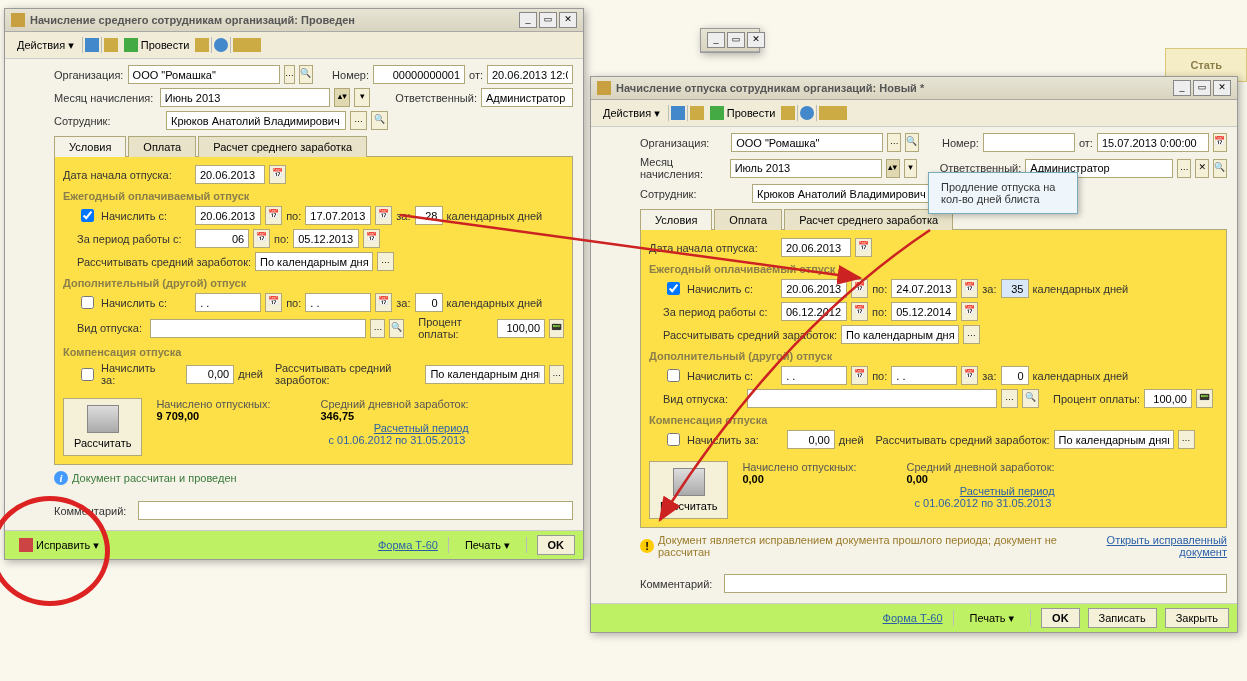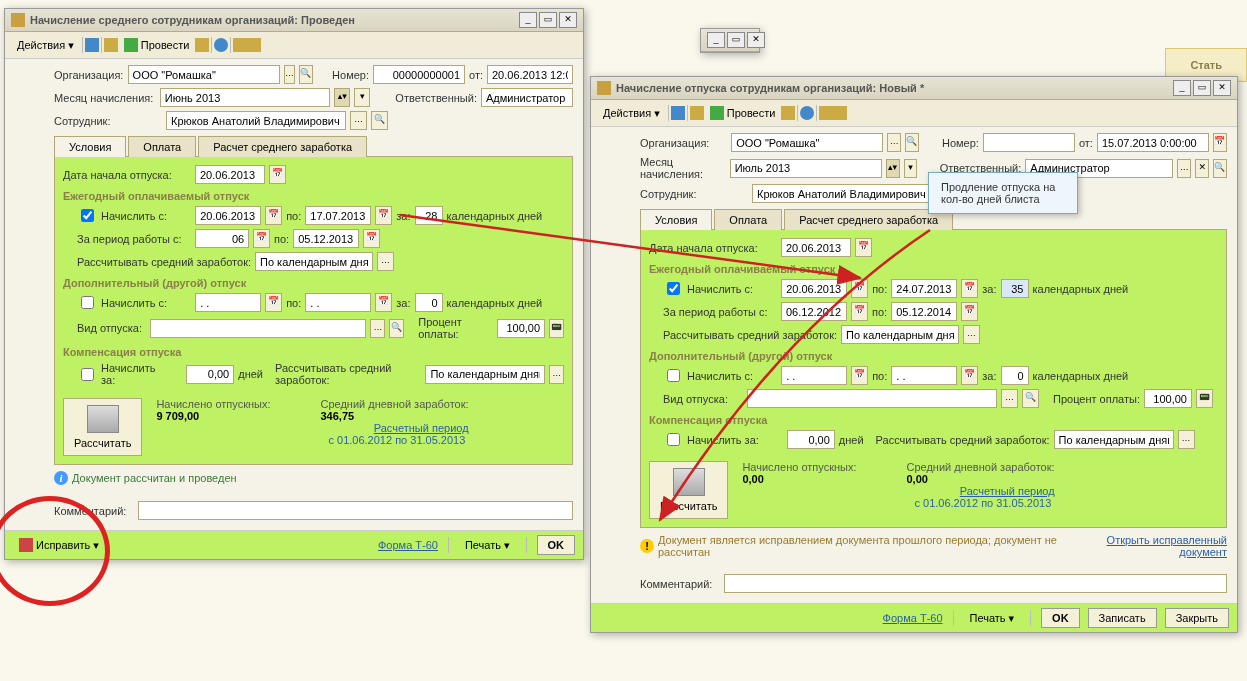--- a/index.html
+++ b/index.html
@@ -24,21 +24,21 @@
 .form-area { padding: 6px 10px; margin-left: 39px; }
 .row { display: flex; align-items: center; margin-bottom: 4px; gap: 4px; }
 .lbl { color: #333; }
 .inp { border: 1px solid #b0a878; background: #fff; padding: 2px 4px; height: 19px; }
 .inp-btn { width: 17px; height: 19px; border: 1px solid #b0a878; background: #f5f0d8; cursor: pointer; text-align: center; line-height: 15px; font-size: 9px; }
 .combo-btn { background: #e0d8b0; }
 
 .tabs { display: flex; margin-top: 6px; }
 .tab { padding: 4px 14px; border: 1px solid #b0a878; background: #e8e2c8; cursor: pointer; margin-right: 2px; border-bottom: none; }
 .tab.active { background: #f5f3e8; font-weight: normal; }
-.tab-body { border: 1px solid #b0a878; padding: 8px; background: #bef264; margin-top: -1px; }
+.tab-body { border: 1px solid #b0a878; padding: 8px; background: #fde047; margin-top: -1px; }
 
 .grp-title { color: #8a7e4a; font-weight: bold; margin: 6px 0 4px 0; }
 .chk { width: 13px; height: 13px; }
 
 .calc-box { display: flex; align-items: flex-start; gap: 14px; margin-top: 12px; }
 .calc-btn { border: 1px solid #b0a878; padding: 6px 10px; text-align: center; cursor: pointer; background: #f5f0d8; }
 .calc-icon { width: 32px; height: 28px; background: linear-gradient(#ddd,#aaa); margin: 0 auto 4px; border: 1px solid #888; }
 .sum-block { display: flex; gap: 50px; }
 .sum-lbl { color: #555; }
 .sum-val { font-weight: bold; }

